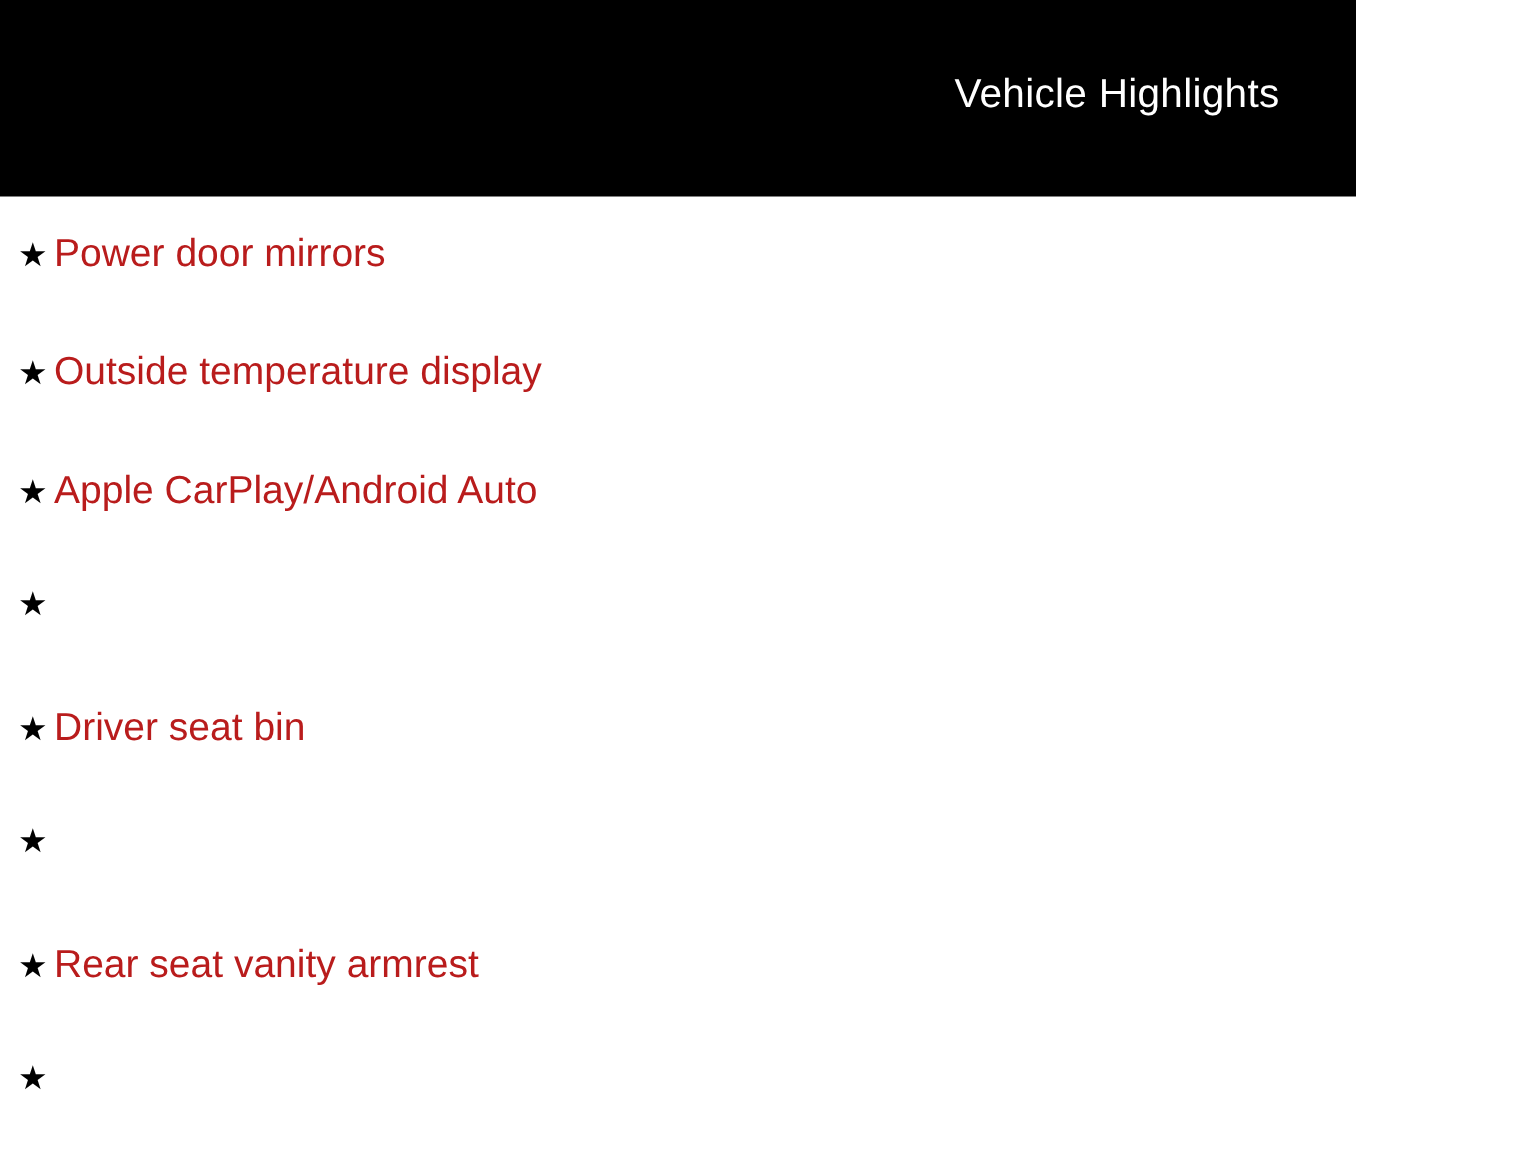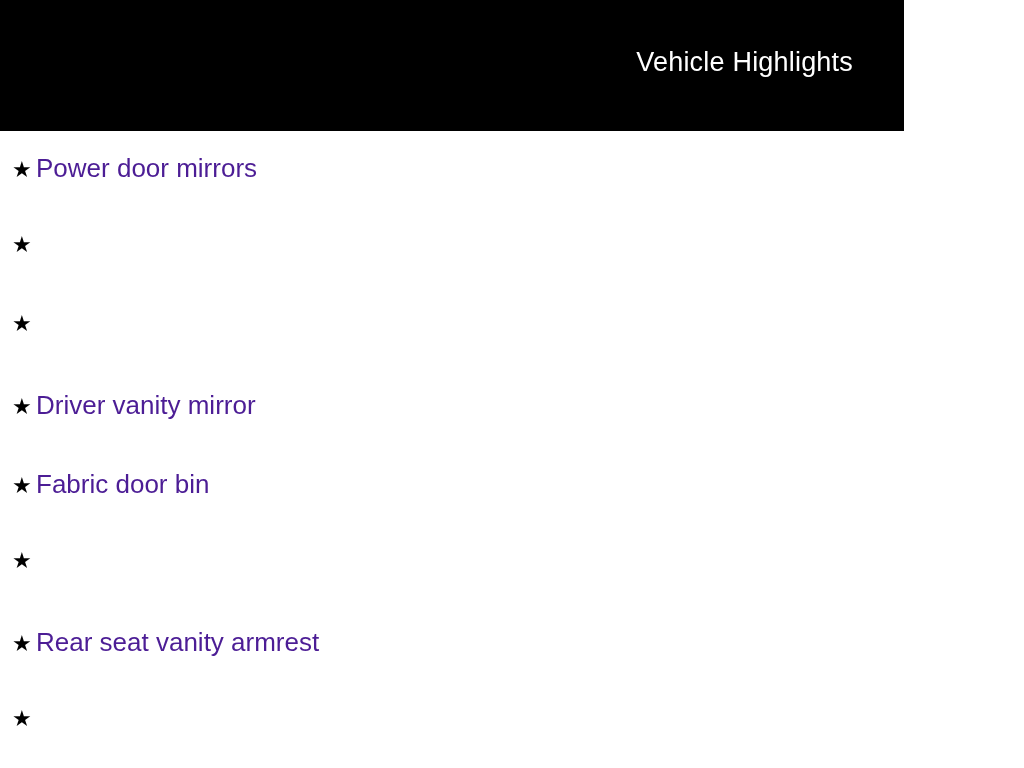--- a/index.html
+++ b/index.html
@@ -53,21 +53,21 @@
   .star-icon {
     display: inline-block;
     width: 24px;
     flex: 0 0 24px;
     color: #000000;
     font-size: 22px;
     line-height: 1;
     text-align: left;
   }
   .highlight-label {
-    color: #4c1d95;
+    color: #b91c1c;
     font-size: 26px;
     line-height: 1;
     white-space: nowrap;
   }
 </style>
 </head>
 <body>
 
 <div class="page">
 
@@ -75,31 +75,32 @@
     <div class="header-title">Vehicle Highlights</div>
   </div>
 
   <ul class="highlights-list">
     <li class="highlight-item">
       <span class="star-icon">★</span>
       <span class="highlight-label">Power door mirrors</span>
     </li>
     <li class="highlight-item">
       <span class="star-icon">★</span>
+      <span class="highlight-label">Outside temperature display</span>
+    </li>
+    <li class="highlight-item">
+      <span class="star-icon">★</span>
+      <span class="highlight-label">Apple CarPlay/Android Auto</span>
     </li>
     <li class="highlight-item">
       <span class="star-icon">★</span>
     </li>
     <li class="highlight-item">
       <span class="star-icon">★</span>
-      <span class="highlight-label">Driver vanity mirror</span>
-    </li>
-    <li class="highlight-item">
-      <span class="star-icon">★</span>
-      <span class="highlight-label">Fabric door bin</span>
+      <span class="highlight-label">Driver seat bin</span>
     </li>
     <li class="highlight-item">
       <span class="star-icon">★</span>
     </li>
     <li class="highlight-item">
       <span class="star-icon">★</span>
       <span class="highlight-label">Rear seat vanity armrest</span>
     </li>
     <li class="highlight-item">
       <span class="star-icon">★</span>

